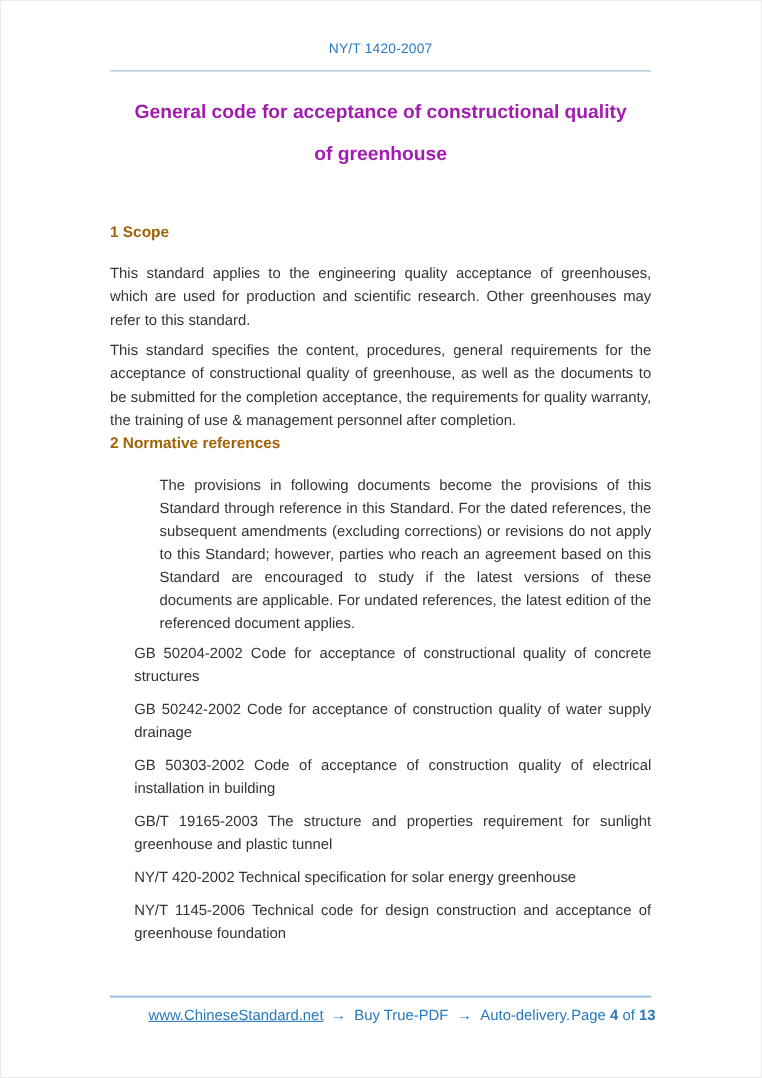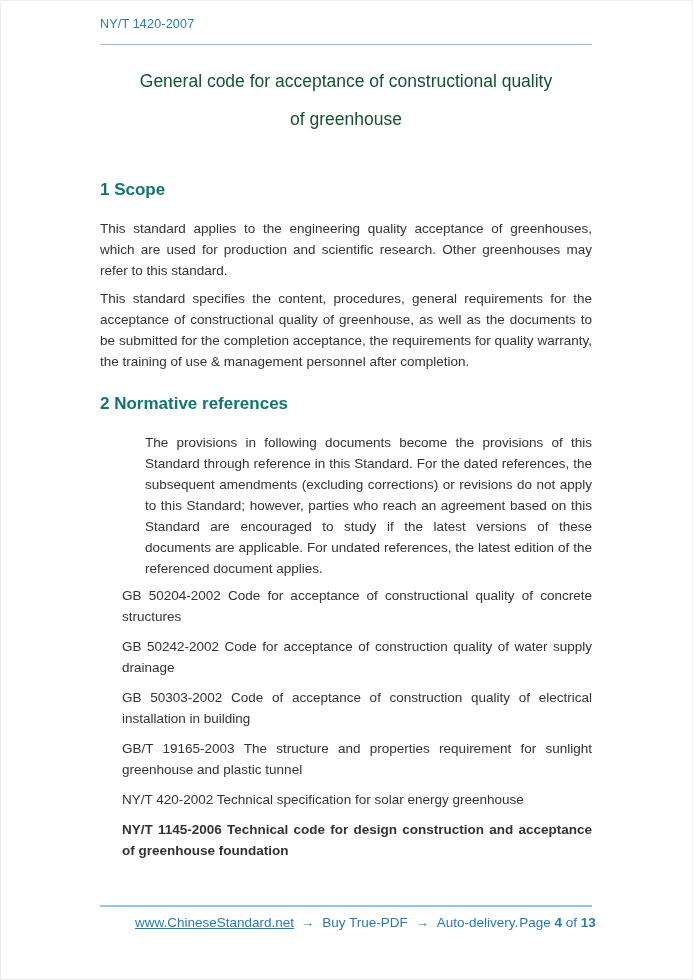--- a/index.html
+++ b/index.html
@@ -12,73 +12,74 @@
     border: 1px solid #ececec;
     box-sizing: border-box;
     overflow: hidden;
     font-family: "Liberation Sans", "DejaVu Sans", sans-serif;
     color: var(--body-text, #333333);
   }
   .content { padding: 0 100px 0 99px; }
 
   
   .doc-code {
-    padding-top: 16px;
+    padding-top: 36px;
+    text-align: center;
     font-size: 12.5px;
     letter-spacing: 0.2px;
     color: var(--accent-blue, #2878BE);
   }
   .header-rule {
     margin: 13px 0 0 0;
     border: none;
     border-top: 1px solid var(--header-rule, #9ebfd0);
   }
 
   
   .title {
     margin: 17px 0 0 0;
     font-size: 17.5px;
-    font-weight: normal;
-    color: #14532d;
+    font-weight: bold;
+    color: #a21caf;
     text-align: center;
     line-height: 38px;
   }
   .title-line { display: block; }
 
   
   .section-heading {
     margin: 0;
     margin-top: 42px;
-    font-size: 17px;
+    font-size: 14px;
     font-weight: bold;
     line-height: 20px;
-    color: #0f766e;
+    color: #a16207;
   }
-  .section-heading.second { margin-top: 22px; }
+  .section-heading.second { margin-top: 0; }
 
   
   .para {
     margin: 0;
     margin-top: 18px;
     font-size: 13.5px;
     line-height: 21px;
     text-align: justify;
   }
   .para + .para { margin-top: 7px; }
   .para.after-heading-2 { margin-top: 18px; margin-left: 45px; }
 
   
   .ref-list { margin-top: 6px; padding-left: 22px; }
   .ref-item {
     margin: 0 0 9px 0;
     font-size: 13.5px;
     line-height: 21px;
     text-align: justify;
   }
-  .ref-item:last-child { margin-bottom: 0; font-weight: bold; }
+  .ref-item:last-child { margin-bottom: 0; }
 
   
   .footer {
     position: absolute;
     left: 99px;
     right: 100px;
     top: 904px;
     border-top: 2px solid var(--footer-rule, #9DC3E6);
     padding-top: 8px;
     display: flex;

